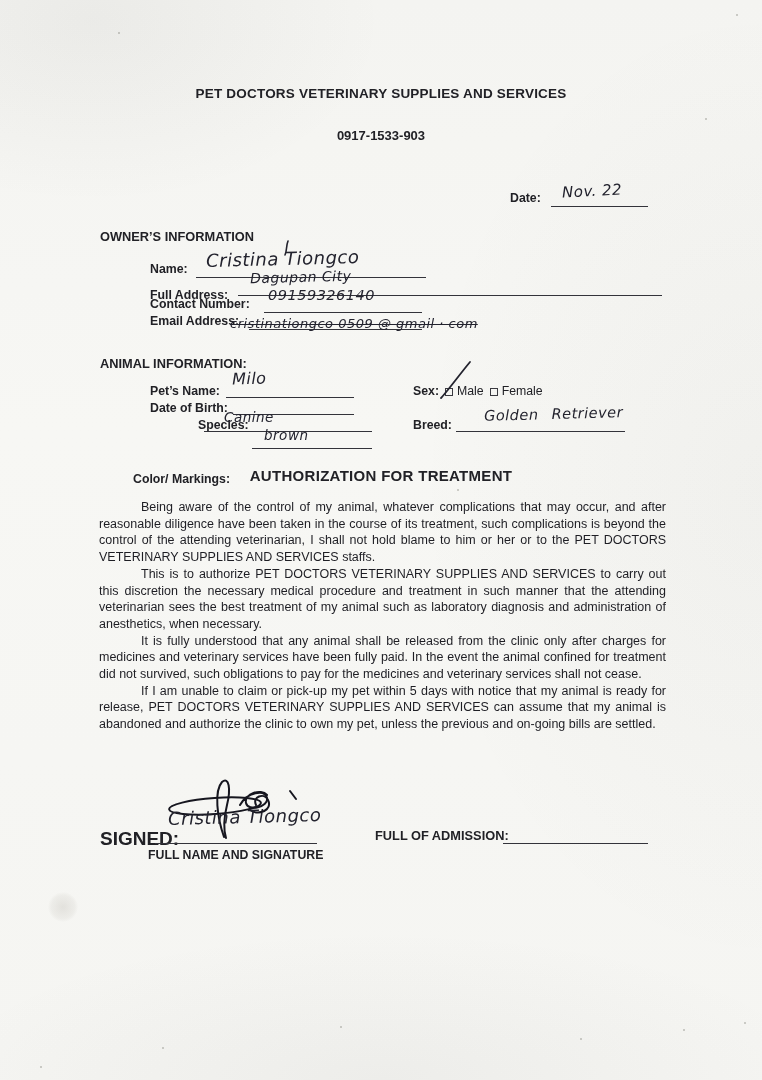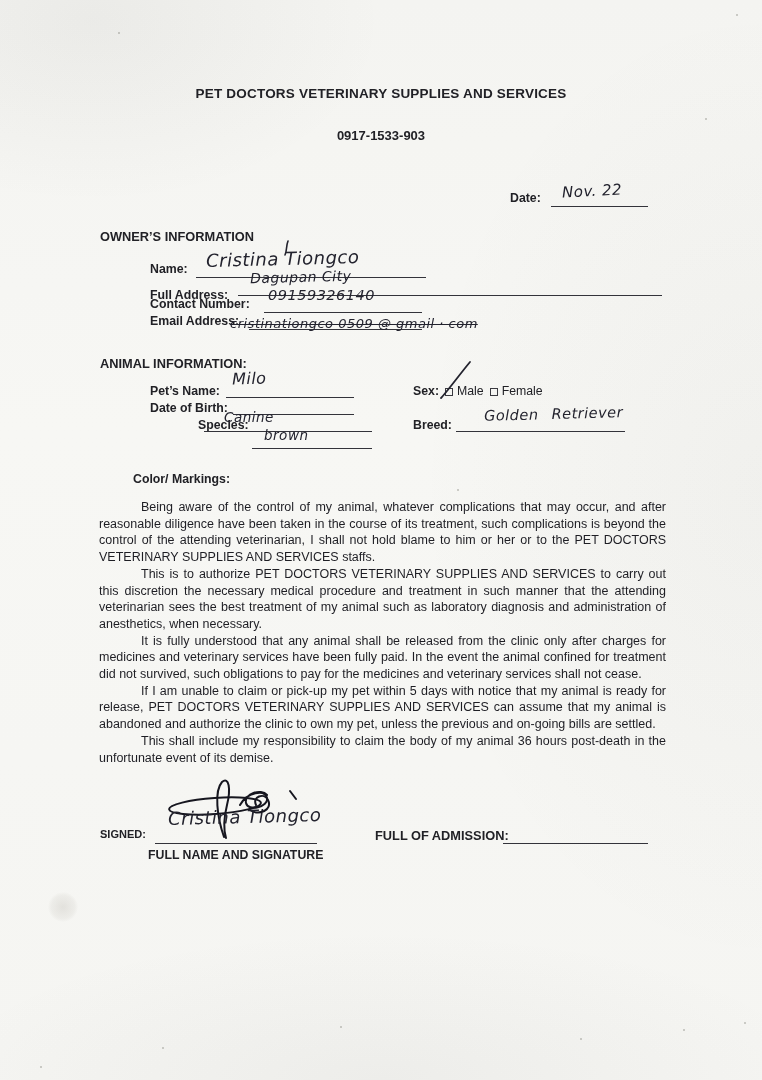--- a/index.html
+++ b/index.html
@@ -108,41 +108,41 @@
   <div class="abs hw" style="left:224px; top:409px; font-size:13.5px;">Canine</div>
 
   <div class="abs lbl" style="left:413px; top:418px;">Breed:</div>
   <div class="abs fieldline" style="left:456px; top:431px; width:169px;"></div>
   <div class="abs hw rot-1" style="left:484px; top:406px; font-size:14.5px; word-spacing:8px;">Golden Retriever</div>
 
   <div class="abs lbl" style="left:133px; top:435px;margin-top:37px;">Color/ Markings:</div>
   <div class="abs fieldline" style="left:252px; top:448px; width:120px;"></div>
   <div class="abs hw" style="left:264px; top:427px; font-size:13.5px;">brown</div>
 
+  <div class="abs center title" style="top:467px;">AUTHORIZATION FOR TREATMENT</div>
 
   <div class="abs bodytext" style="left:99px; top:499px;">
     <p>Being aware of the control of my animal, whatever complications that may occur, and after reasonable diligence have been taken in the course of its treatment, such complications is beyond the control of the attending veterinarian, I shall not hold blame to him or her or to the PET DOCTORS VETERINARY SUPPLIES AND SERVICES staffs.</p>
     <p>This is to authorize PET DOCTORS VETERINARY SUPPLIES AND SERVICES to carry out this discretion the necessary medical procedure and treatment in such manner that the attending veterinarian sees the best treatment of my animal such as laboratory diagnosis and administration of anesthetics, when necessary.</p>
     <p>It is fully understood that any animal shall be released from the clinic only after charges for medicines and veterinary services have been fully paid. In the event the animal confined for treatment did not survived, such obligations to pay for the medicines and veterinary services shall not cease.</p>
     <p>If I am unable to claim or pick-up my pet within 5 days with notice that my animal is ready for release, PET DOCTORS VETERINARY SUPPLIES AND SERVICES can assume that my animal is abandoned and authorize the clinic to own my pet, unless the previous and on-going bills are settled.</p>
-    <p>This shall include my responsibility to claim the body of my animal 36 hours post-death in the unfortunate event of its demise.</p>
   </div>
 
   <svg class="abs" style="left:140px; top:775px;" width="180" height="70">
     <g fill="none" stroke="#16161f" stroke-width="2" stroke-linecap="round">
       <ellipse cx="75" cy="31" rx="46" ry="8" transform="rotate(-4 75 31)"></ellipse>
       <path d="M84,62 C77,42 74,16 82,7 C89,1 91,14 87,30 C84,42 83,53 86,63"></path>
       <path d="M100,30 C107,17 125,14 127,23 C129,32 108,37 106,28 C104,19 121,13 127,20"></path>
       <path d="M110,35 C119,41 133,35 128,25 C124,17 112,22 116,30"></path>
       <path d="M150,16 L156,24"></path>
     </g>
   </svg>
   <div class="abs hw rot-1" style="left:168px; top:806px; font-size:18px;">Cristina Tiongco</div>
 
-  <div class="abs lbl" style="left:100px; top:828px; font-size:11px;">SIGNED:</div>
+  <div class="abs lbl" style="left:100px; top:828px; font-size:19px;">SIGNED:</div>
   <div class="abs fieldline" style="left:155px; top:843px; width:162px;"></div>
   <div class="abs lbl" style="left:148px; top:848px; font-size:12.3px;">FULL NAME AND SIGNATURE</div>
 
   <div class="abs lbl" style="left:375px; top:828px; font-size:12.8px;">FULL OF ADMISSION:</div>
   <div class="abs fieldline" style="left:503px; top:843px; width:145px;"></div>
 
   <div class="smudge" style="left:48px; top:892px; width:30px; height:30px;"></div>
   <div class="speck" style="left:340px; top:1026px; width:2px; height:2px;"></div>
   <div class="speck" style="left:683px; top:1029px; width:2px; height:2px;"></div>
   <div class="speck" style="left:162px; top:1047px; width:2px; height:2px;"></div>

